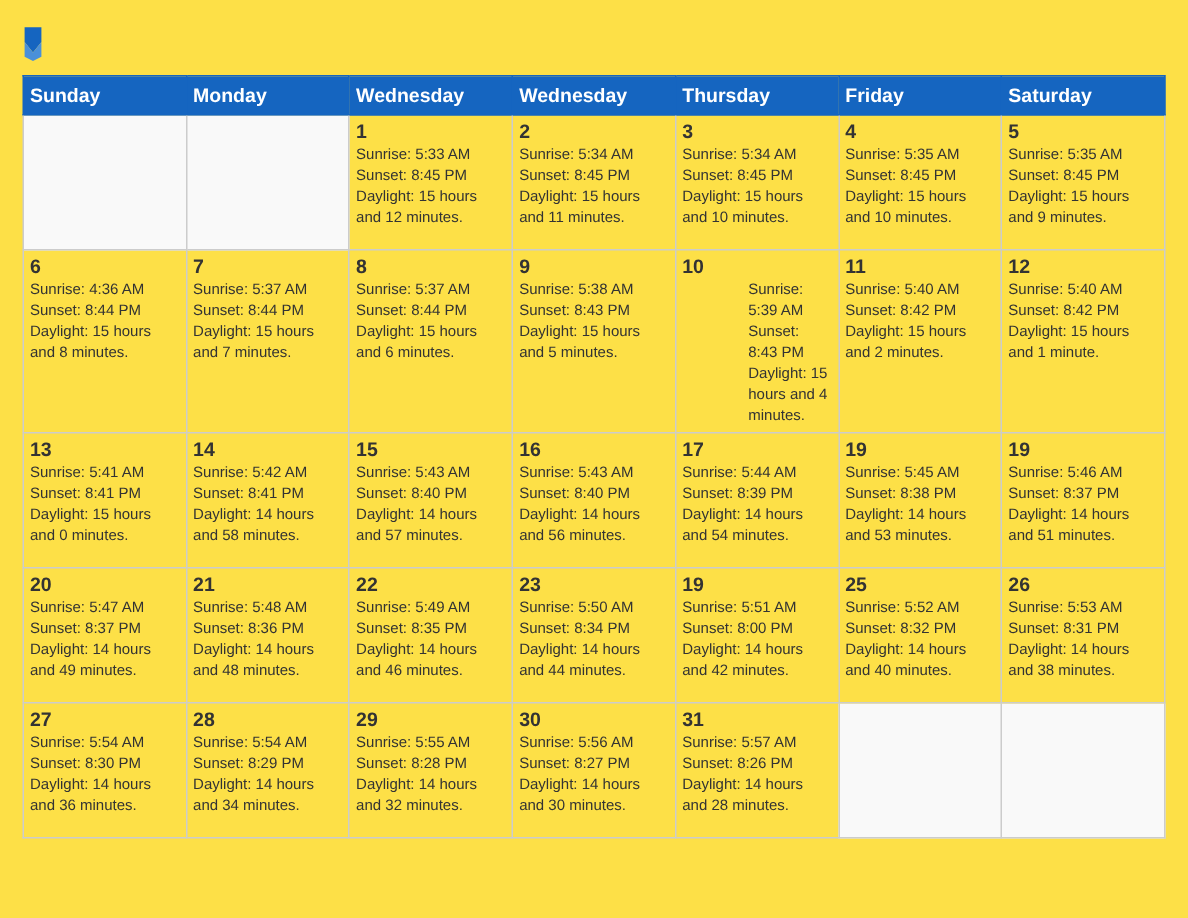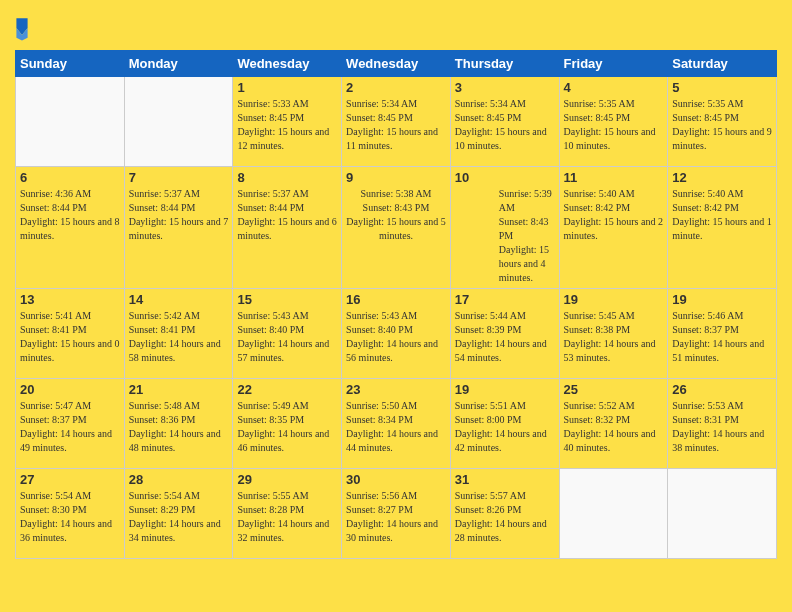--- a/index.html
+++ b/index.html
@@ -85,21 +85,20 @@
     }
     .day-num {
       font-size: 13px;
       font-weight: bold;
       margin-bottom: 2px;
     }
     .day-detail {
       font-size: 10px;
       line-height: 1.4;
       color: #333;
-      font-family: Liberation Serif, serif;
     }
     .empty-cell {
       background: #f9f9f9;
     }
     tr.cal-row td {
       height: 90px;
     }
   </style>
 </head>
 <body>
@@ -183,21 +182,21 @@
 Daylight: 15 hours and 7 minutes.</div>
           </td>
           <td>
             <div class="day-num">8</div>
             <div class="day-detail" style="white-space: pre-line;">Sunrise: 5:37 AM
 Sunset: 8:44 PM
 Daylight: 15 hours and 6 minutes.</div>
           </td>
           <td>
             <div class="day-num">9</div>
-            <div class="day-detail" style="white-space: pre-line; text-align: center;">Sunrise: 5:38 AM
+            <div class="day-detail" style="white-space: pre-line;">Sunrise: 5:38 AM
 Sunset: 8:43 PM
 Daylight: 15 hours and 5 minutes.</div>
           </td>
           <td>
             <div class="day-num">10</div>
             <div class="day-detail" style="white-space: pre-line; margin-left: 44px;">Sunrise: 5:39 AM
 Sunset: 8:43 PM
 Daylight: 15 hours and 4 minutes.</div>
           </td>
           <td>

